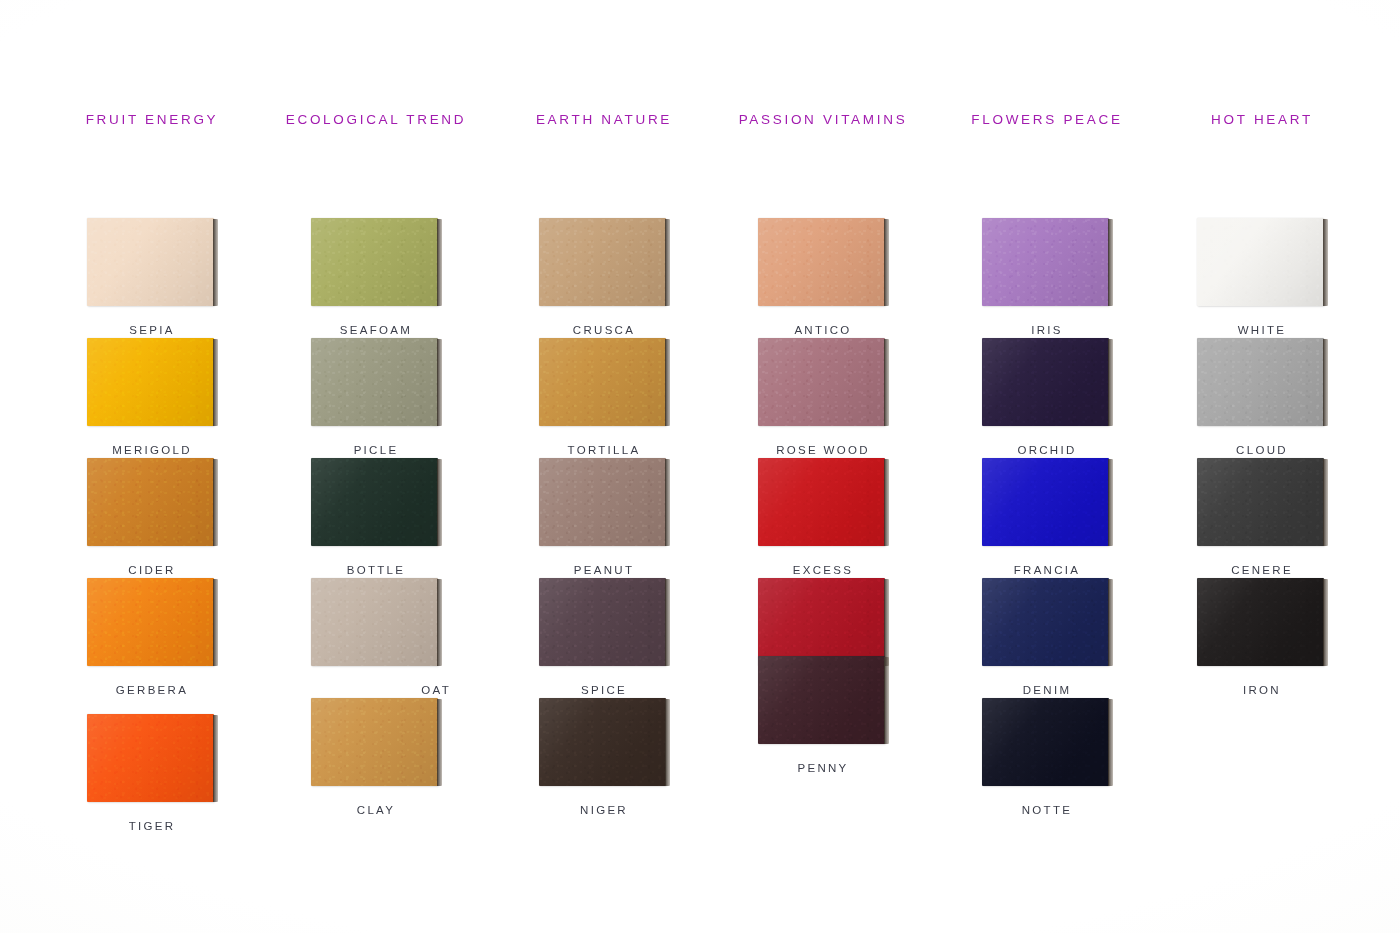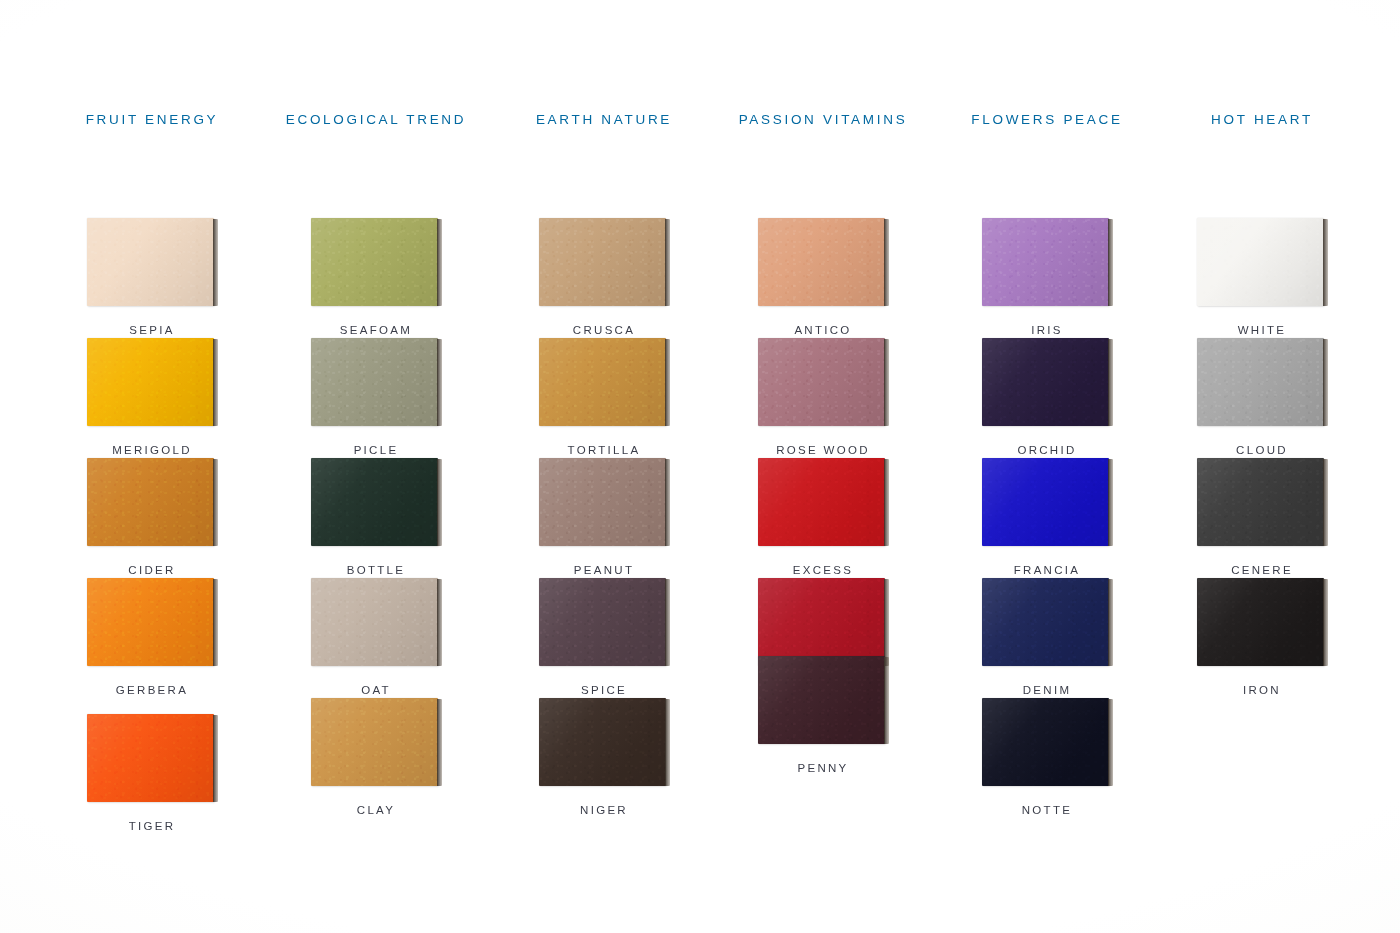--- a/index.html
+++ b/index.html
@@ -38,21 +38,21 @@
     width: 1400px;
     height: 26px;
   }
   .group-header {
     position: absolute;
     top: 0;
     transform: translateX(-50%);
     white-space: nowrap;
     font-size: 13.5px;
     letter-spacing: 2.7px;
-    color: #0369a1;
+    color: #a21caf;
     font-weight: 400;
     text-transform: uppercase;
   }
 
   
   .grid {
     position: absolute;
     top: 0;
     left: 0;
     width: 1400px;
@@ -276,21 +276,21 @@
         </div>
         <div class="chip-label">CENERE</div>
       </div>
       <div class="cell" style="left: 152px; top: 578px;">
         <div class="chip-wrap">
           <div class="chip" style="background: rgb(242, 131, 18);"></div>
           <div class="chip-edge"></div>
         </div>
         <div class="chip-label">GERBERA</div>
       </div>
-      <div class="cell" style="left: 376px; top: 578px;">
+      <div class="cell" style="left: 376px; top: 578px; text-align: right;">
         <div class="chip-wrap">
           <div class="chip" style="background: rgb(195, 180, 166);"></div>
           <div class="chip-edge"></div>
         </div>
         <div class="chip-label">OAT</div>
       </div>
       <div class="cell" style="left: 604px; top: 578px;">
         <div class="chip-wrap">
           <div class="chip" style="background: rgb(85, 65, 74);"></div>
           <div class="chip-edge"></div>

